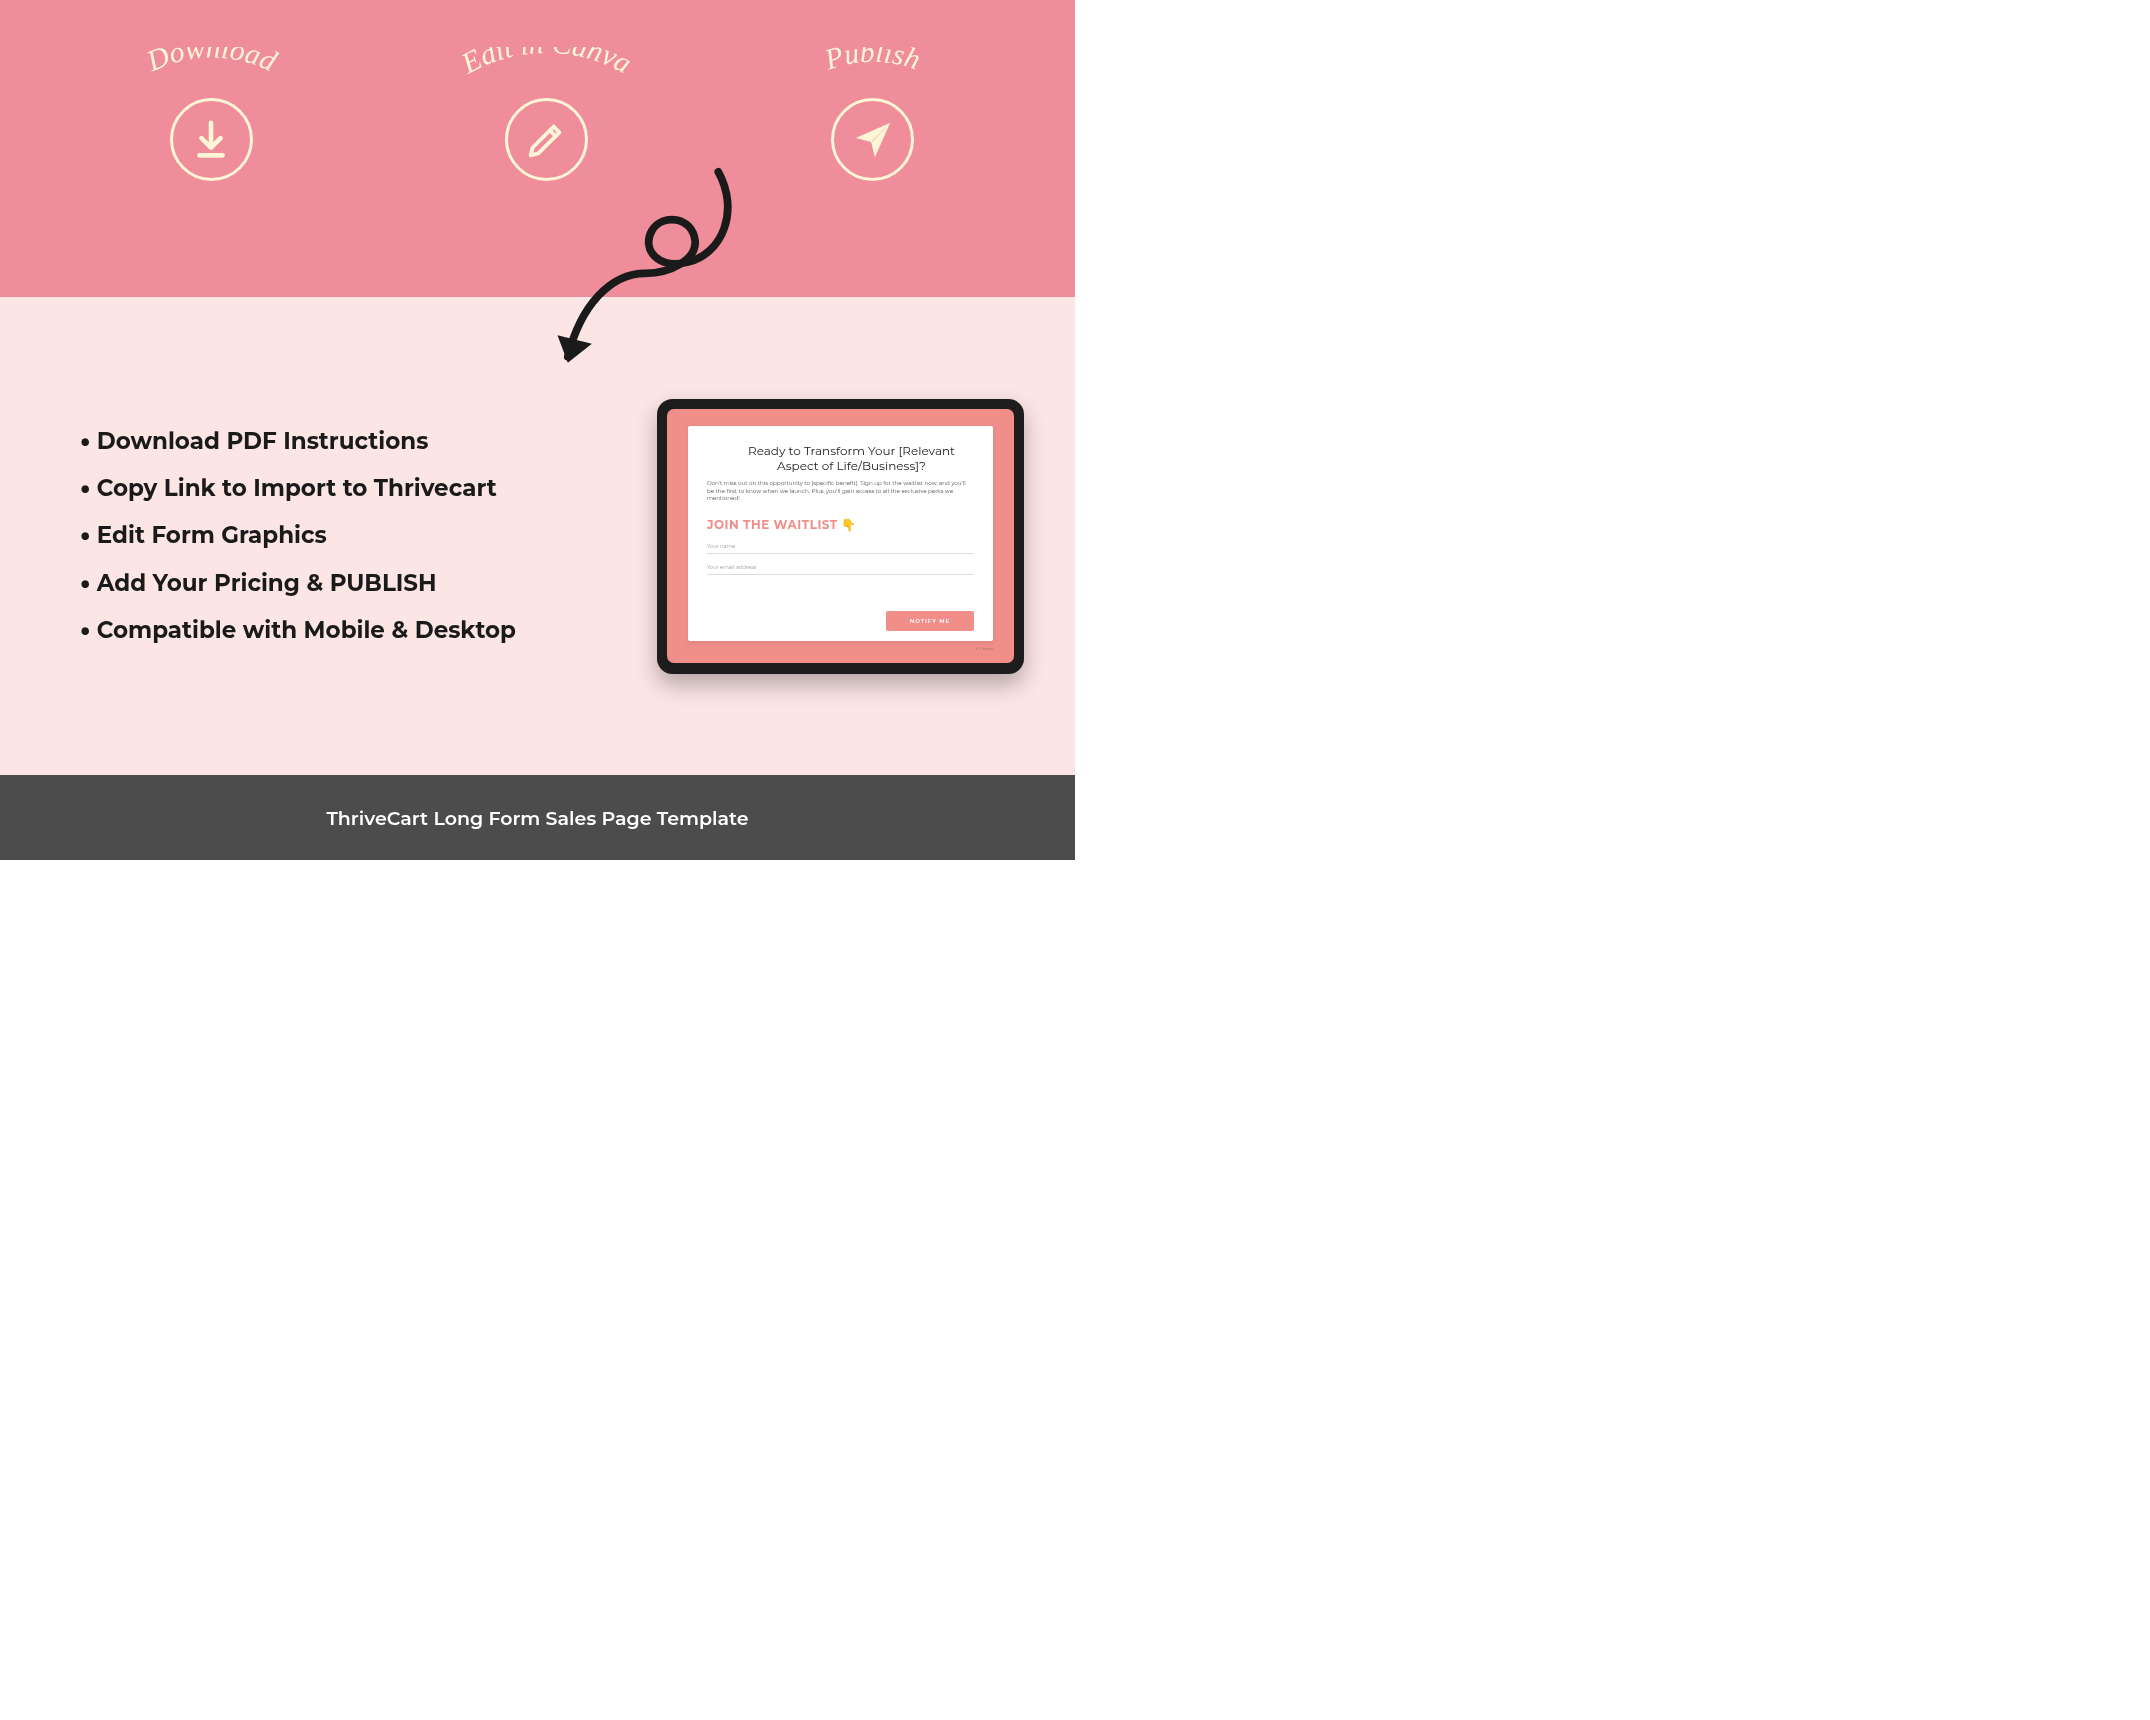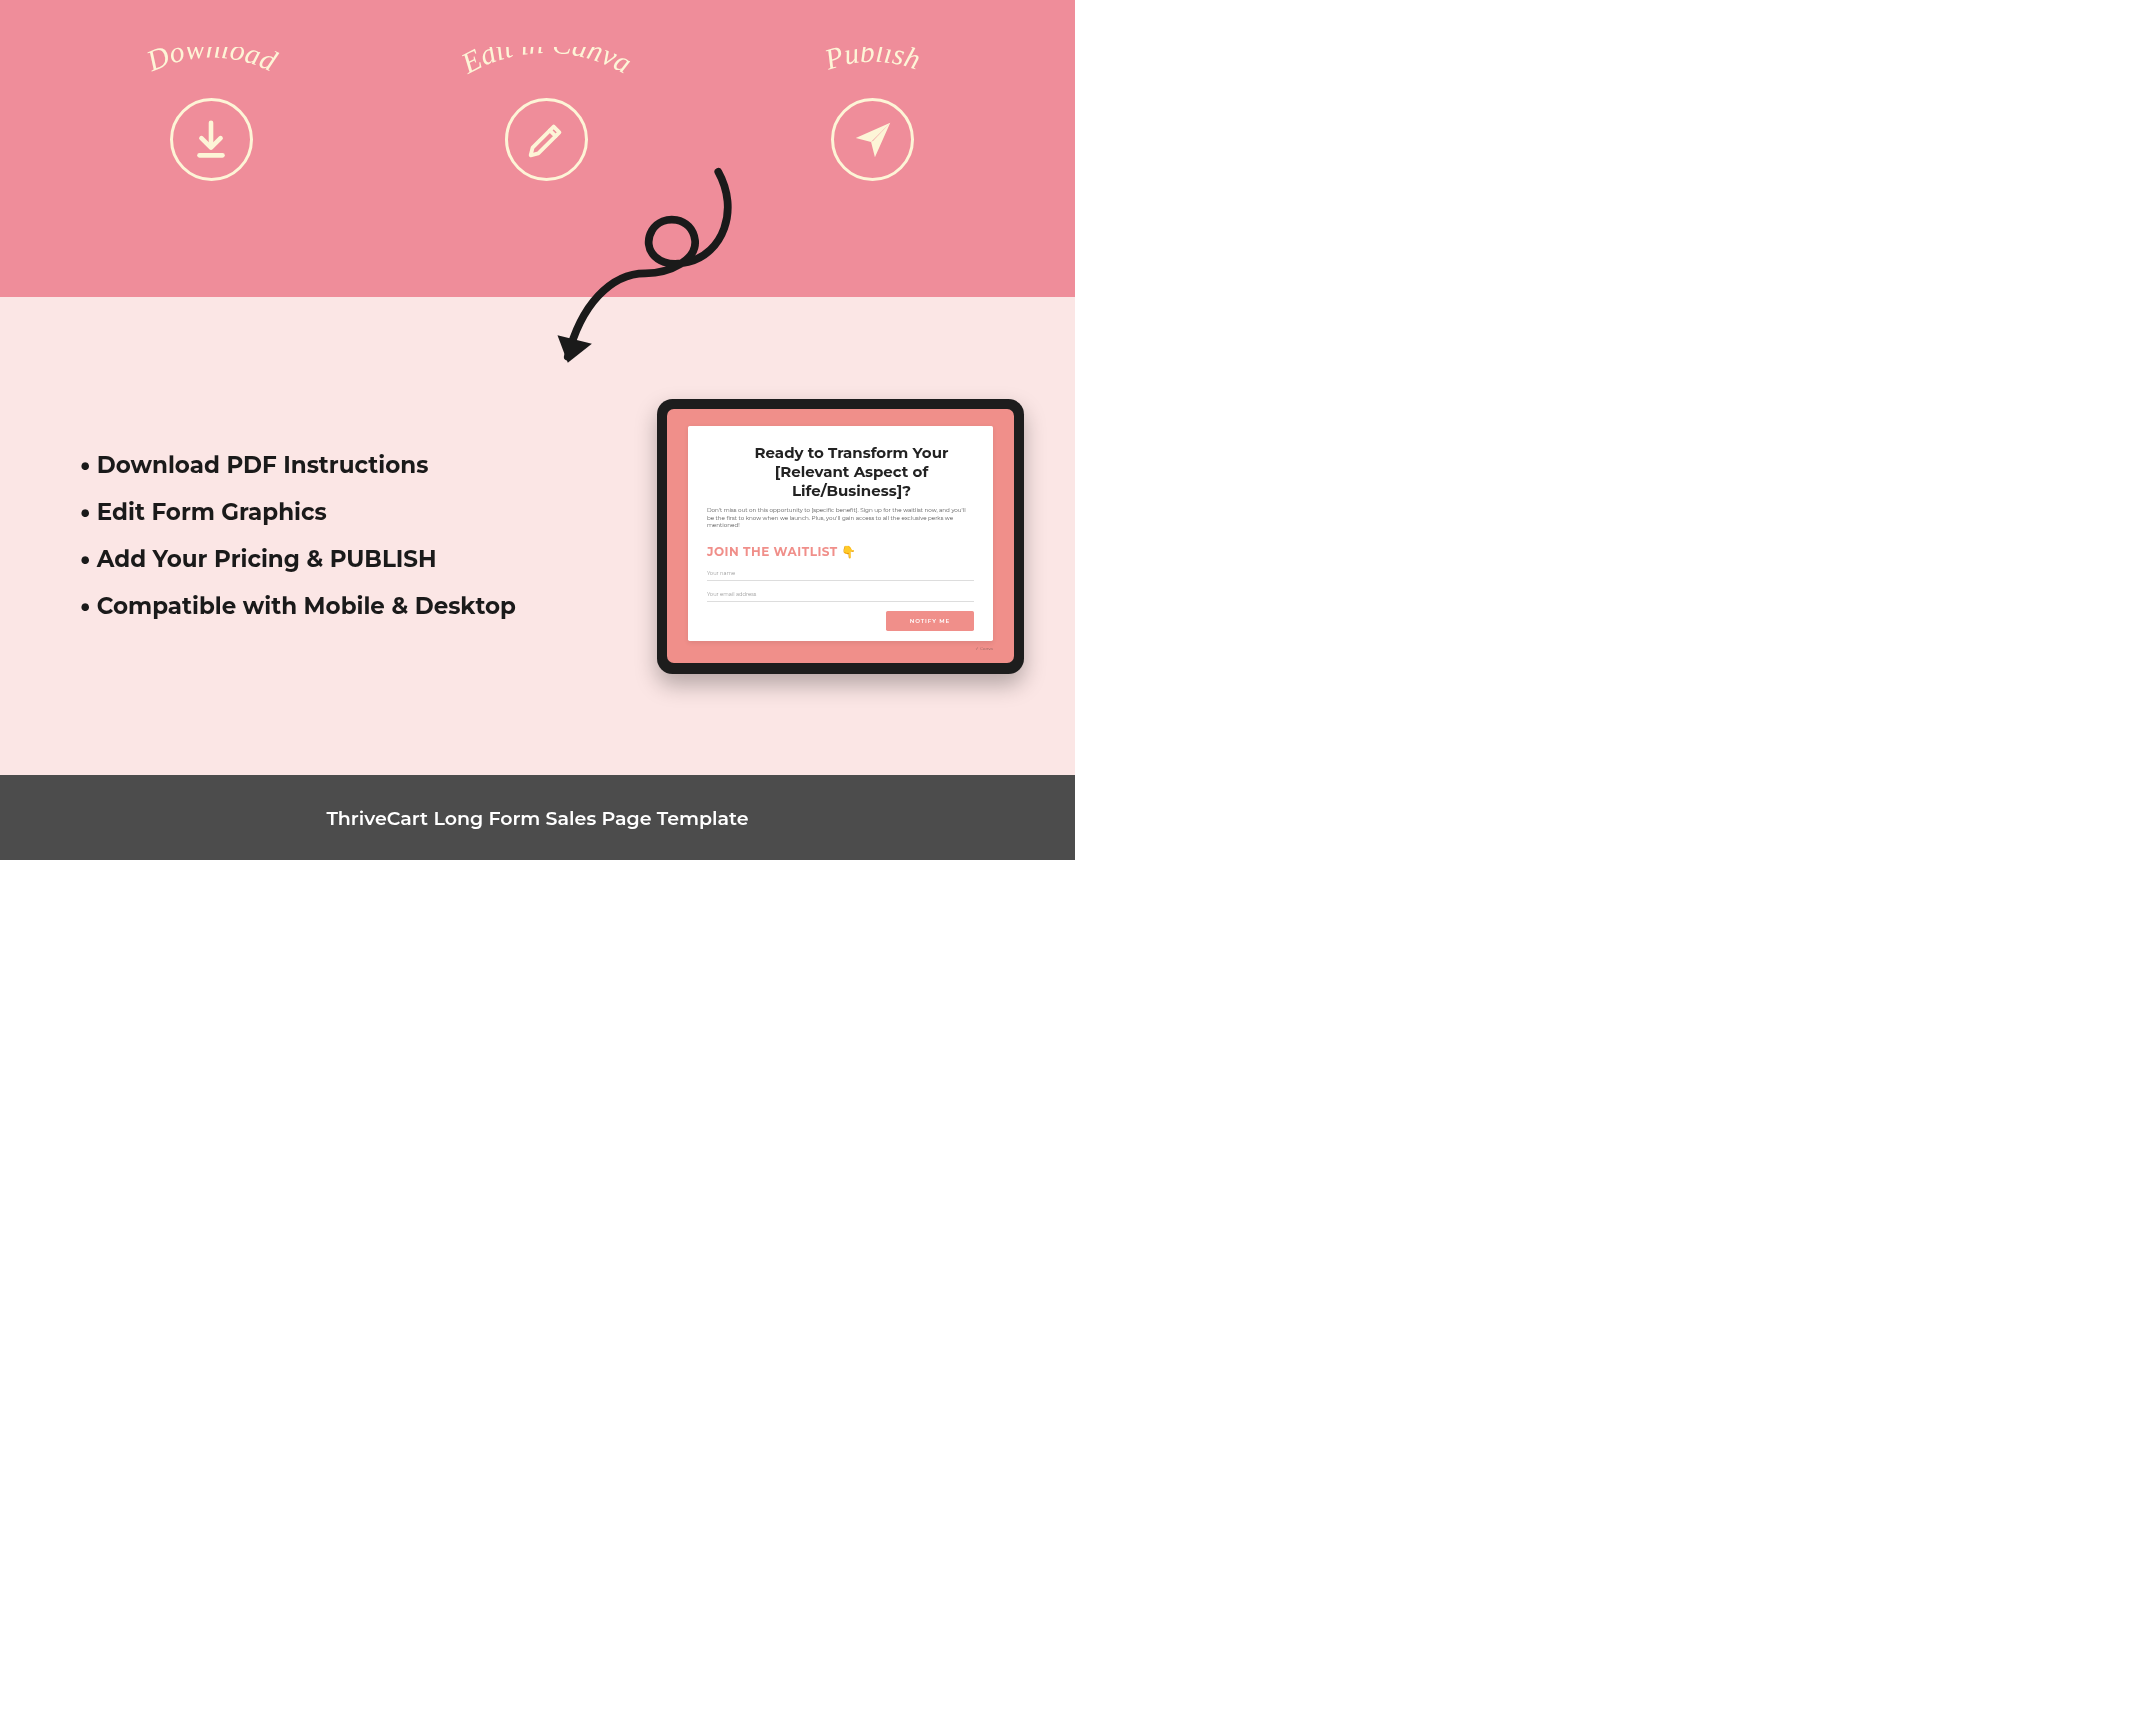--- a/index.html
+++ b/index.html
@@ -101,22 +101,22 @@
   .card {
     background: #fff;
     flex: 1;
     border-radius: 1.7px;
     padding: 17px 19px 10.3px;
     display: flex;
     flex-direction: column;
     box-shadow: 0 1.7px 5.2px rgba(0,0,0,0.08);
   }
   .card-heading {
-    font-size: 15px;
-    font-weight: 700;
+    font-size: 12px;
+    font-weight: 400;
     text-align: center;
     color: #222;
     margin-bottom: 6.9px;
     margin-left: 22px;
   }
   .card-sub {
     font-size: 5.6px;
     color: #555;
     line-height: 1.4;
     margin-bottom: 13.8px;
@@ -233,20 +233,21 @@
              C 180 112, 150 128, 120 128
              C 80 128, 45 165, 30 225" fill="none" stroke="#1a1a1a" stroke-width="9" stroke-linecap="round"></path>
     <path d="M 18 200 L 30 232 L 58 210 Z" fill="#1a1a1a"></path>
   </svg>
 
 </section>
 
 <section class="features">
   <ul class="feature-list">
     <li>Download PDF Instructions</li>
+    <li>Copy Link to Import to Thrivecart</li>
     <li>Edit Form Graphics</li>
     <li>Add Your Pricing &amp; PUBLISH</li>
     <li>Compatible with Mobile &amp; Desktop</li>
   </ul>
 
   <div class="tablet">
     <div class="tablet-screen">
       <div class="card">
         <div class="card-heading">Ready to Transform Your [Relevant Aspect of Life/Business]?</div>
         <div class="card-sub">Don't miss out on this opportunity to [specific benefit]. Sign up for the waitlist now, and you'll be the first to know when we launch. Plus, you'll gain access to all the exclusive perks we mentioned!</div>

